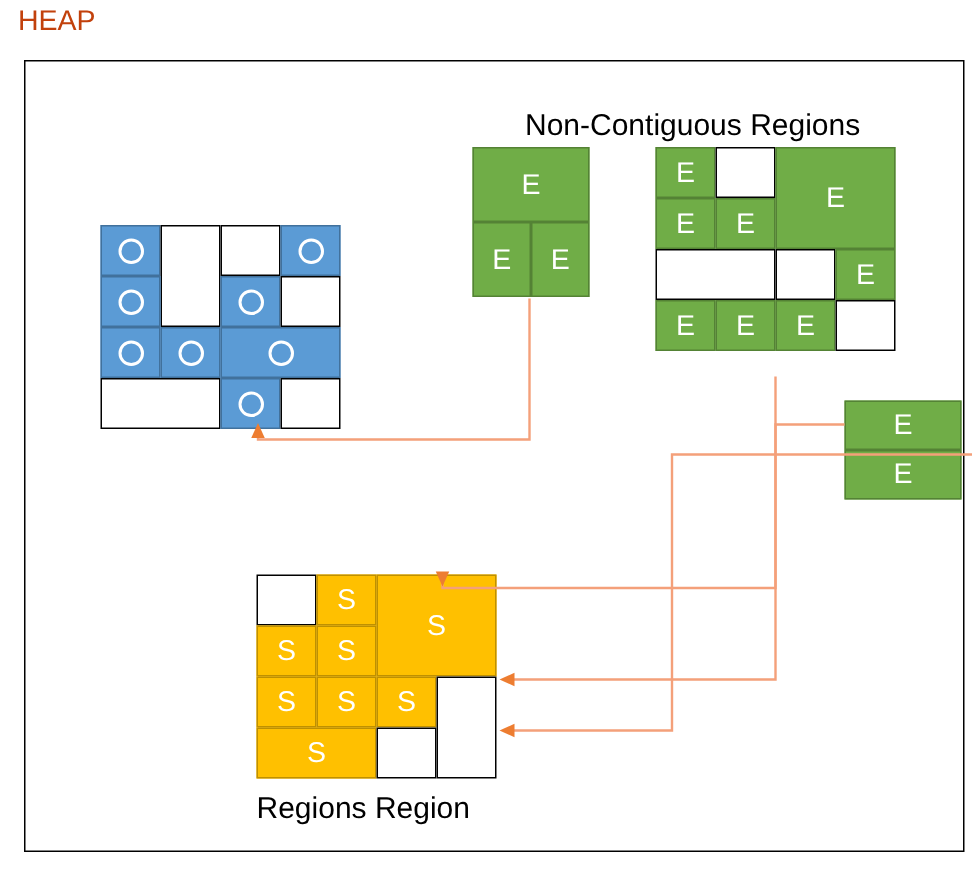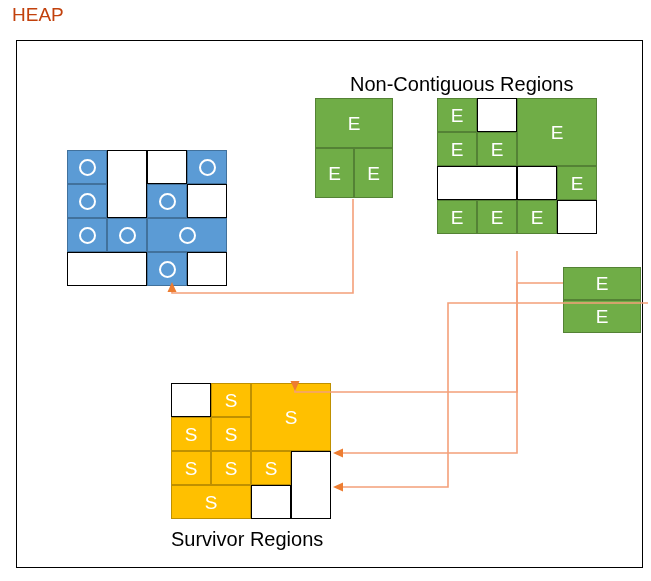--- a/index.html
+++ b/index.html
@@ -52,21 +52,21 @@
 </style>
 </head>
 <body>
 
 <div id="stage">
 
   <div class="heap-label">HEAP</div>
   <div class="heap-box"></div>
 
   <div class="title" id="title-noncontig">Non-Contiguous Regions</div>
-  <div class="title" id="title-survivor">Survivor Regions</div>
+  <div class="title" id="title-survivor">Regions Region</div>
 
   <div class="grid" id="grid-old-gen" style="left: 67px; top: 150px; width: 160px; height: 136px;">
       <div class="cell old" style="left: 0px; top: 0px; width: 40px; height: 34px;">
         <span class="ring"></span>
       </div>
       <div class="cell empty" style="left: 40px; top: 0px; width: 40px; height: 68px;"></div>
       <div class="cell empty" style="left: 80px; top: 0px; width: 40px; height: 34px;"></div>
       <div class="cell old" style="left: 120px; top: 0px; width: 40px; height: 34px;">
         <span class="ring"></span>
       </div>

